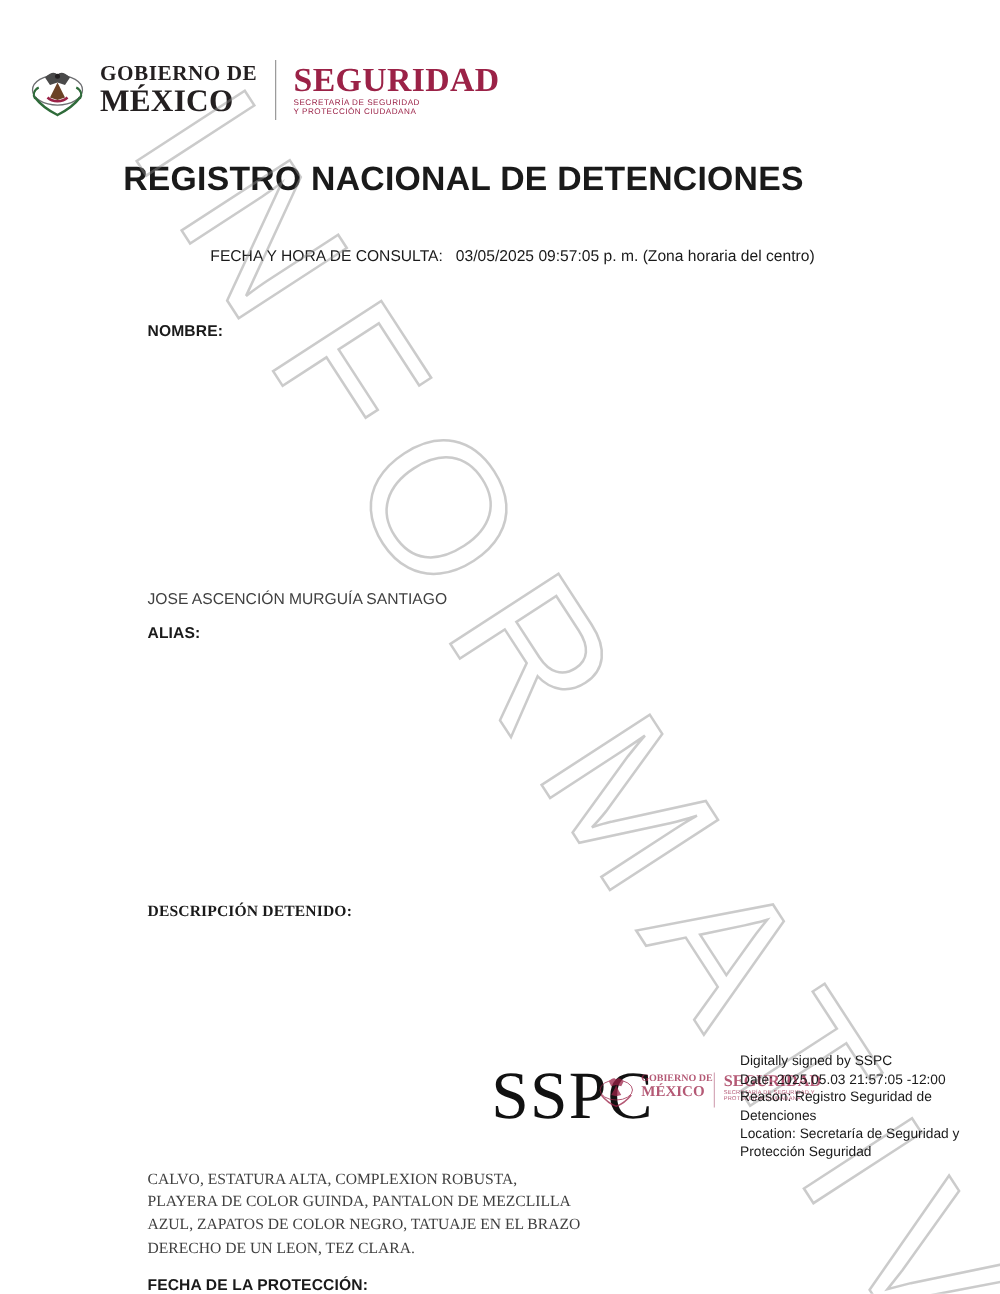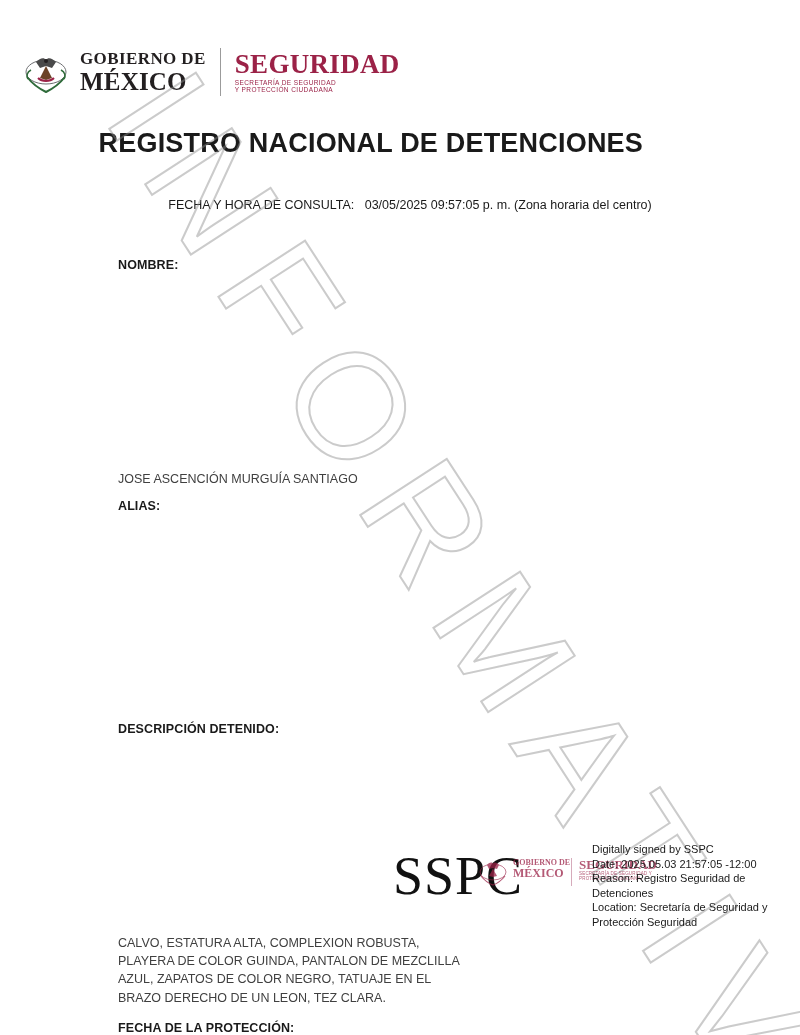--- a/index.html
+++ b/index.html
@@ -132,21 +132,21 @@
     color: #1a1a1a;
     letter-spacing: 0.1px;
     line-height: 1.25;
   }
   .field-value {
     flex: 1 1 auto;
     font-size: 12.5px;
     color: #404040;
     line-height: 1.45;
   }
-  .field-row.desc { margin-bottom: 14px; }
+  .field-row.desc { margin-bottom: 14px; font-family: Liberation Serif, serif; }
   .field-row.desc .field-value { max-width: 350px; }
 
   
   .watermark {
     position: absolute;
     top: 0;
     left: 0;
     width: 800px;
     height: 1035px;
     pointer-events: none;

